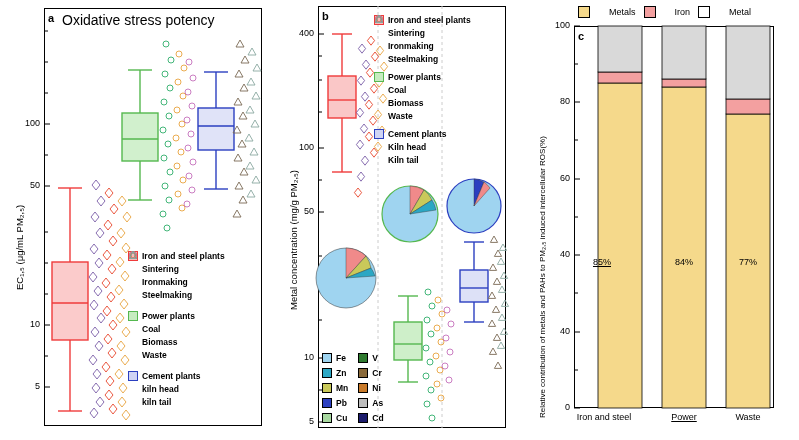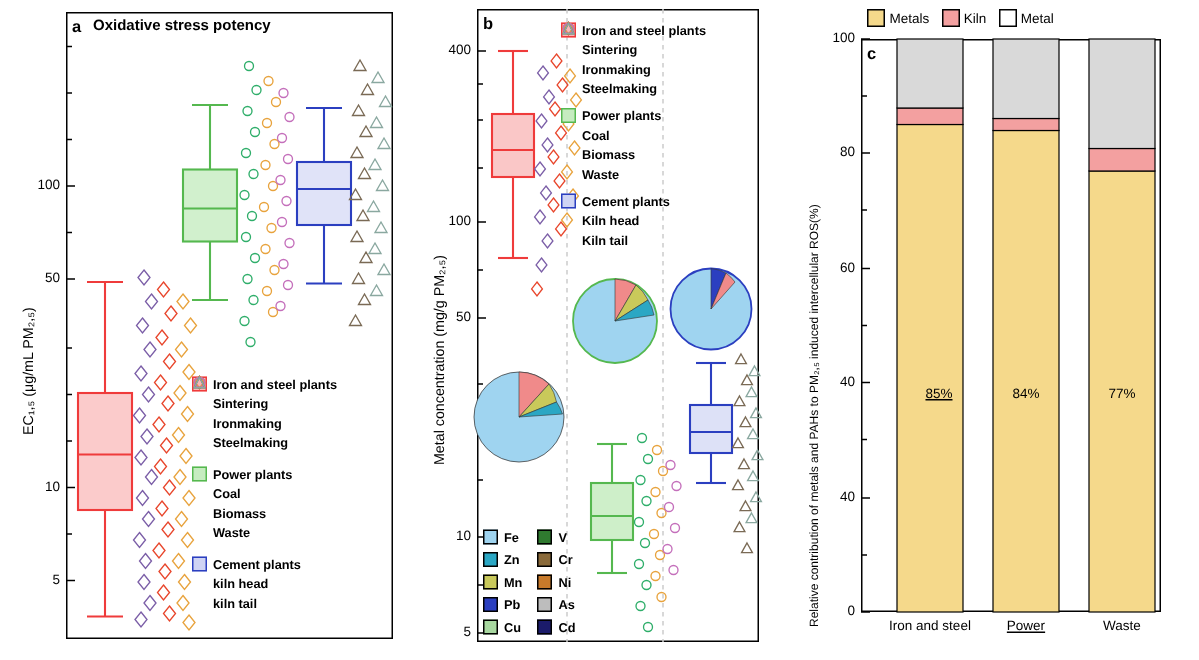--- a/index.html
+++ b/index.html
@@ -12,32 +12,32 @@
   .ticklab{position:absolute;font-size:9px;text-align:right;white-space:nowrap;}
   .ticklabc{position:absolute;font-size:9px;text-align:center;white-space:nowrap;}
   .legbox{position:absolute;font-size:8.5px;}
   .legrow{display:flex;align-items:center;height:12px;margin-bottom:1px;}
   .legrow .sw{width:10px;height:10px;margin-right:4px;flex:0 0 auto;display:inline-block;}
   .legtxt{white-space:nowrap;font-weight:bold;}
   .lbox{border:1px solid #000;box-sizing:border-box;}
   svg{position:absolute;left:0;top:0;overflow:visible;}
   .pct{position:absolute;font-size:9px;text-align:center;width:40px;}
   .c-leg{position:absolute;font-size:9px;display:flex;gap:8px;align-items:center;}
-  .c-leg .item{display:flex;align-items:center;gap:3px;}
+  .c-leg .item{display:flex;align-items:center;gap:19px;}
   .c-leg .sw{width:10px;height:10px;border:1px solid #000;display:inline-block;}
 </style>
 </head>
 <body>
 
 <div id="root">
 
   <div class="panel" style="left:0;top:0;width:270px;height:440px;">
     <div class="axisbox" style="left:44px;top:8px;width:218px;height:418px;"></div>
     <div class="plabel" style="left:48px;top:12px;">a</div>
-    <div class="plabel" style="left:62px;top:12px;font-weight:bold;font-size:10px;">Oxidative stress potency</div>
+    <div class="plabel" style="left:62px;top:12px;font-weight:normal;font-size:14px;">Oxidative stress potency</div>
 
     <div class="ylab" style="left:14px;top:290px;transform:rotate(-90deg);font-size:9.5px;">EC₁,₅ (μg/mL PM₂,₅)</div>
 
     <div class="ticklab" style="left:16px;top:381px;width:24px;">5</div>
     <div class="ticklab" style="left:16px;top:319px;width:24px;">10</div>
     <div class="ticklab" style="left:16px;top:180px;width:24px;">50</div>
     <div class="ticklab" style="left:14px;top:118px;width:26px;">100</div>
 
     <svg width="270" height="440">
 
@@ -636,36 +636,36 @@
         <rect x="150" y="26" width="44" height="53" fill="#d9d9d9" stroke="#000" stroke-width="0.8"></rect>
       </g>
 
       <g>
         <rect x="214" y="114" width="44" height="294" fill="#f5d98b" stroke="#000" stroke-width="0.8"></rect>
         <rect x="214" y="99" width="44" height="15" fill="#f3a0a0" stroke="#000" stroke-width="0.8"></rect>
         <rect x="214" y="26" width="44" height="73" fill="#d9d9d9" stroke="#000" stroke-width="0.8"></rect>
       </g>
     </svg>
 
-    <div class="pct" style="left:94px;top:257px;text-decoration:underline;">85%</div>
+    <div class="pct" style="left:70px;top:257px;text-decoration:underline;">85%</div>
     <div class="pct" style="left:152px;top:257px;">84%</div>
     <div class="pct" style="left:216px;top:257px;">77%</div>
 
-    <div class="ticklabc" style="left:70px;top:412px;width:76px;">Iron and steel</div>
+    <div class="ticklabc" style="left:54px;top:412px;width:76px;">Iron and steel</div>
     <div class="ticklabc" style="left:140px;top:412px;width:64px;text-decoration:underline;">Power</div>
     <div class="ticklabc" style="left:204px;top:412px;width:64px;">Waste</div>
 
     <div class="c-leg" style="left:66px;top:6px;">
       <span class="item">
           <span class="sw" style="background:#f5d98b;"></span>
           <span>Metals</span>
         </span>
       <span class="item">
           <span class="sw" style="background:#f3a0a0;"></span>
-          <span>Kiln</span>
+          <span>Iron</span>
         </span>
       <span class="item">
           <span class="sw" style="background:#ffffff;"></span>
           <span>Metal</span>
         </span>
     </div>
   </div>
 
 </div>
 

